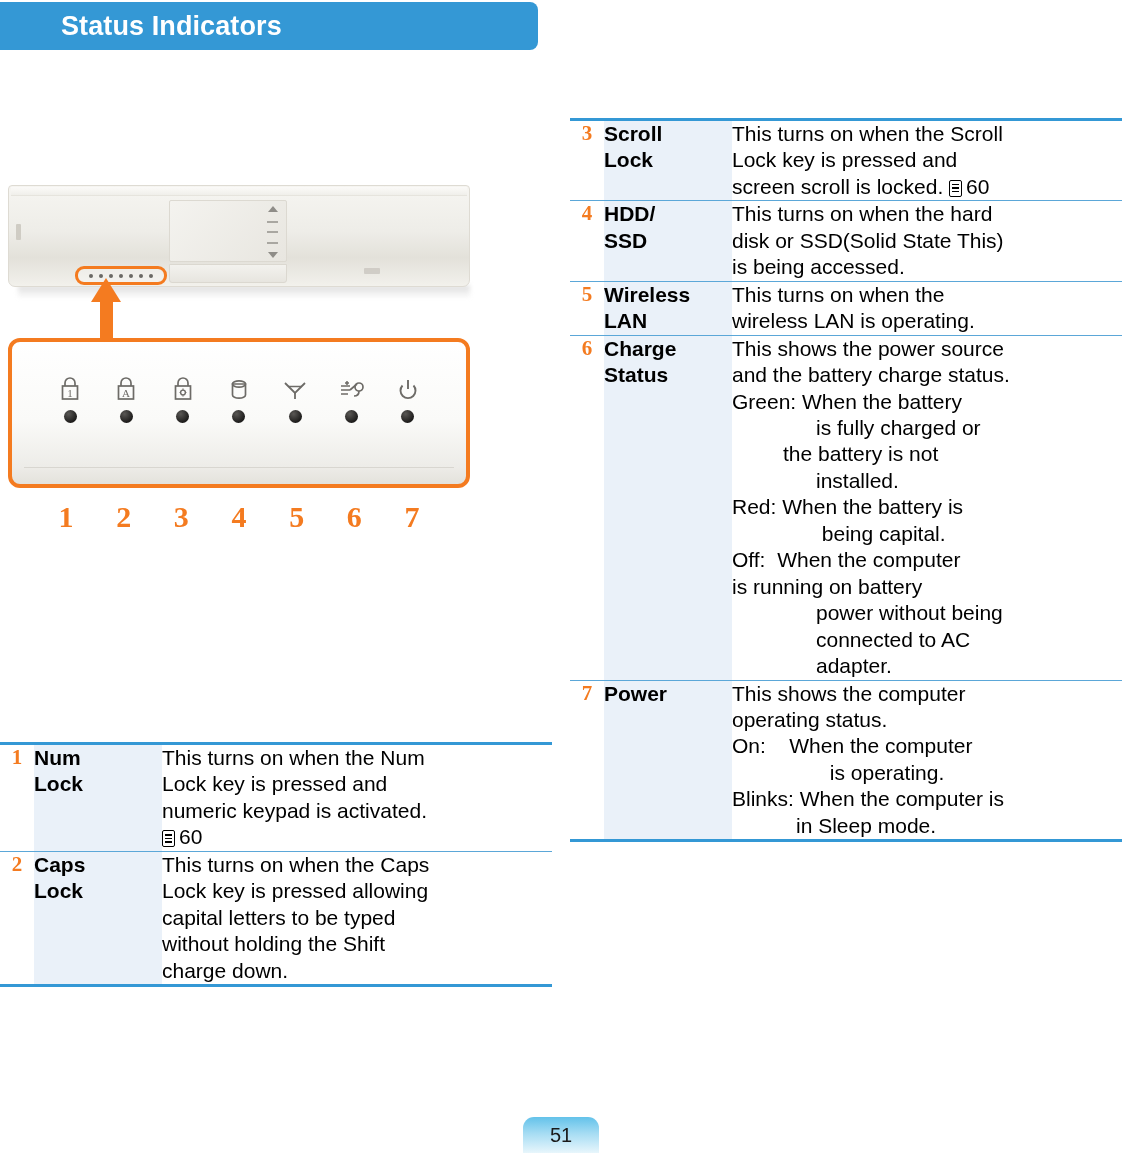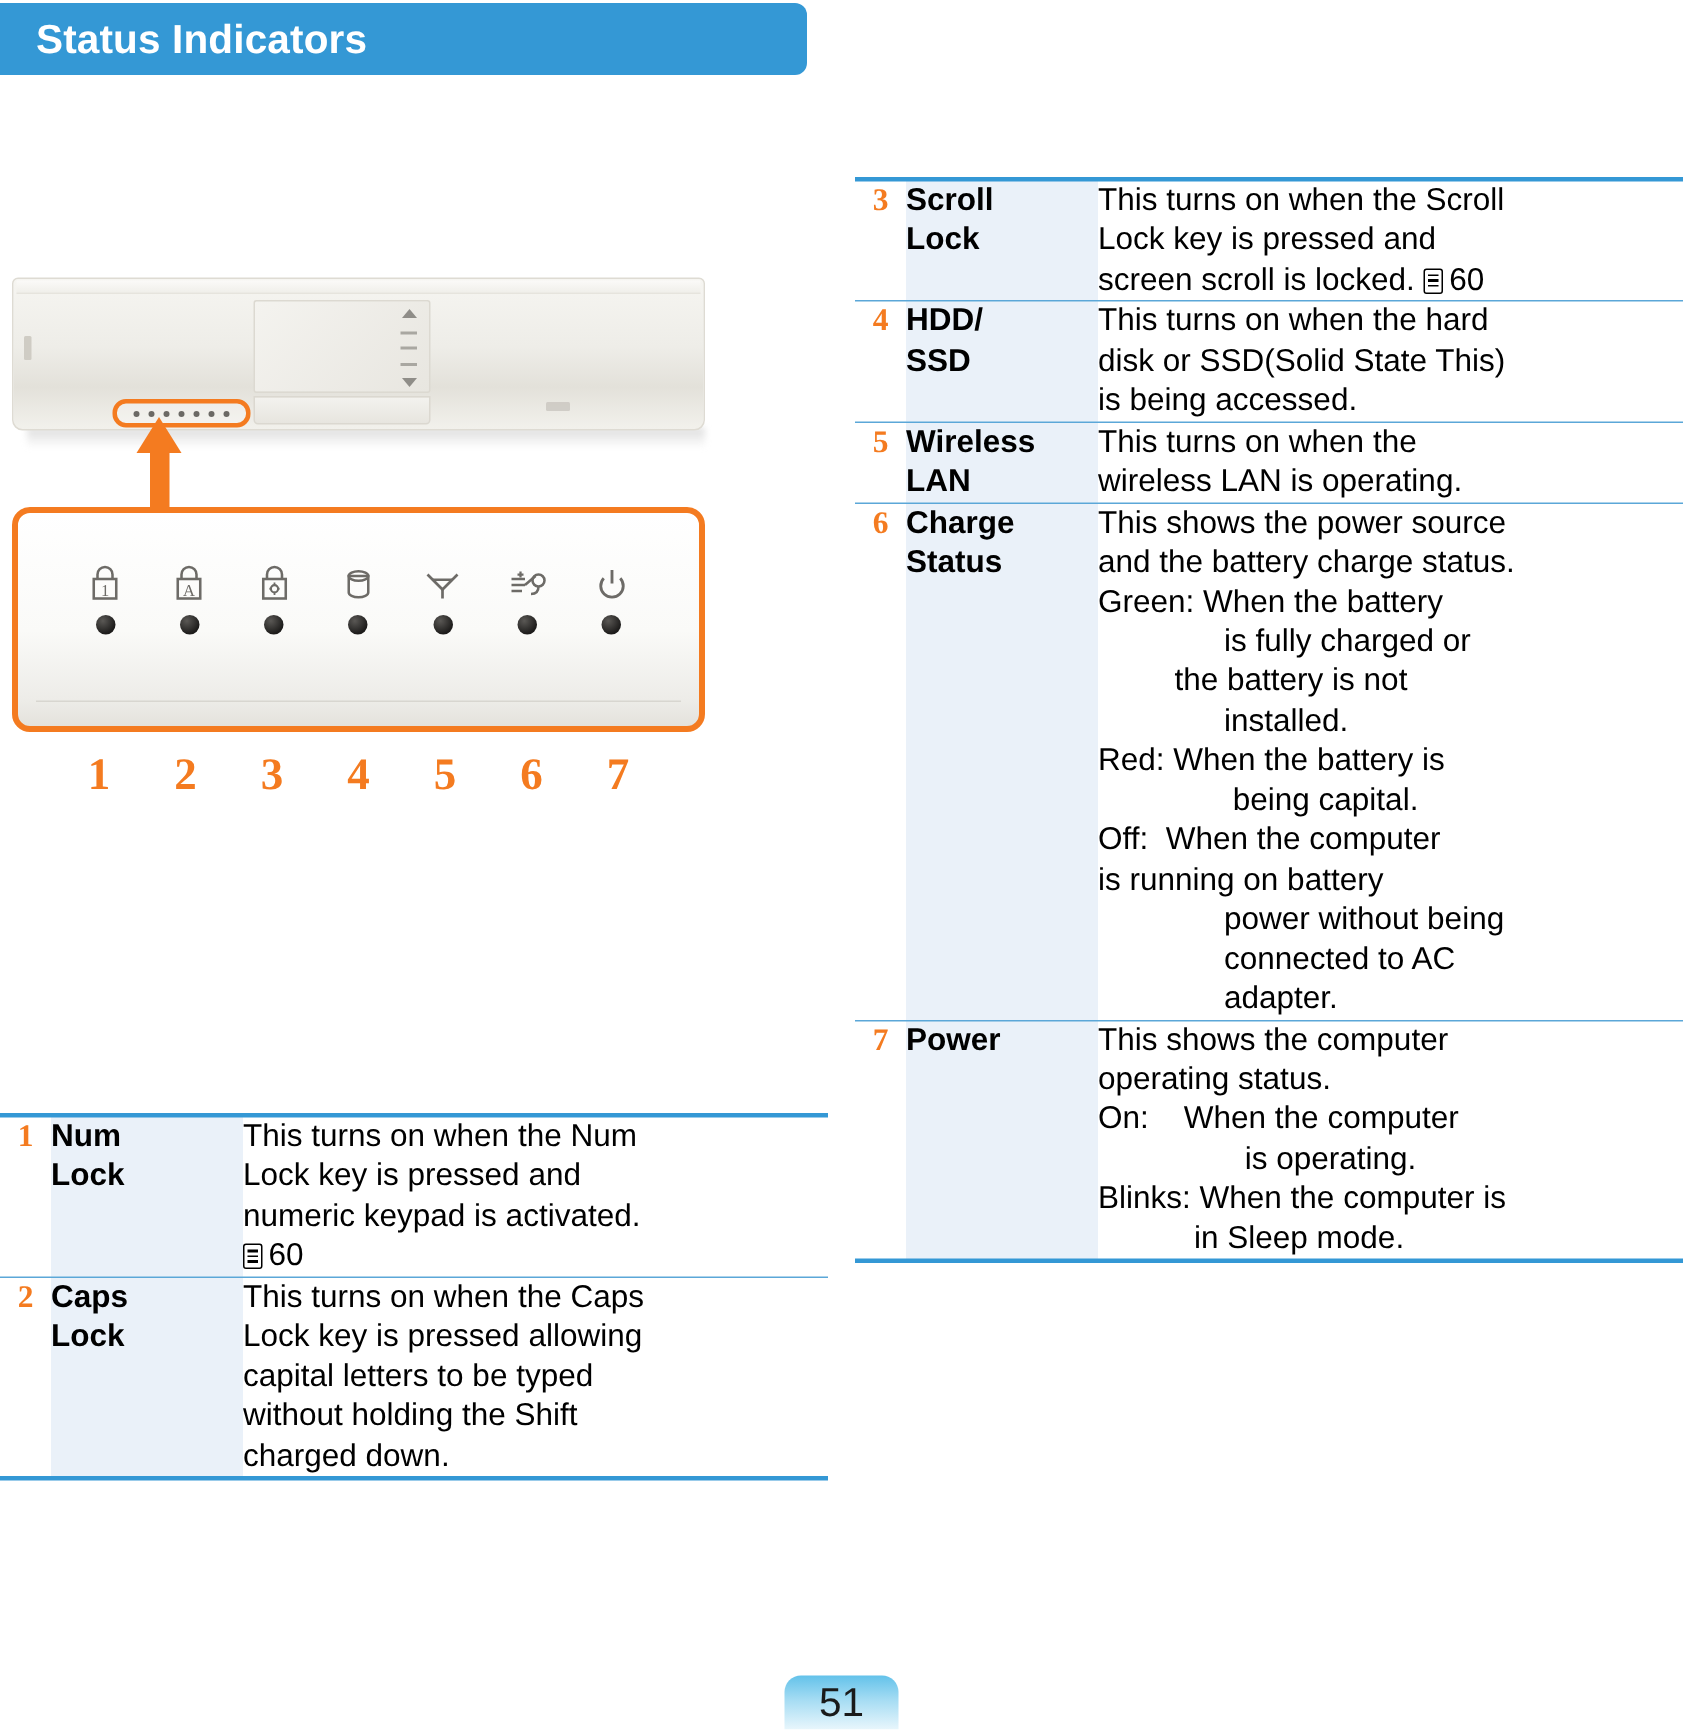--- a/index.html
+++ b/index.html
@@ -24,20 +24,21 @@
     border-radius: 0 8px 8px 0;
     display: flex;
     align-items: center;
   }
   .header-title {
     color: #ffffff;
     font-size: 27px;
     font-weight: bold;
     letter-spacing: 0.1px;
     padding-left: 24px;
+    margin-left: 37px;
   }
 
   
   .illustration {
     position: absolute;
     left: 0; top: 170px;
     width: 500px; height: 380px;
   }
 
   
@@ -275,21 +276,21 @@
     position: absolute;
     left: 523px; top: 1117px;
     width: 76px; height: 36px;
     background: linear-gradient(to bottom, #63c2ea 0%, #a5dcf3 45%, #e8f6fc 100%);
     border-radius: 11px 11px 0 0;
     display: flex;
     align-items: center;
     justify-content: center;
   }
   .page-num {
-    font-size: 27px;
+    font-size: 20px;
     color: #1a1a1a;
     font-family: "Liberation Sans", sans-serif;
   }
 </style>
 </head>
 <body>
 
 <div class="header-bar">
   <span class="header-title">Status Indicators</span>
 </div>
@@ -445,21 +446,21 @@
     </tr>
     <tr class="row-div">
       <td class="cell-num">2</td>
       <td class="cell-label">Caps
 Lock</td>
       <td class="cell-desc">
         <span class="ln">This turns on when the Caps</span>
         <span class="ln">Lock key is pressed allowing</span>
         <span class="ln">capital letters to be typed</span>
         <span class="ln">without holding the Shift</span>
-        <span class="ln">charged down.</span>
+        <span class="ln">charge down.</span>
       </td>
     </tr>
     <tr class="edge-bottom">
         <td></td>
         <td></td>
         <td></td>
       </tr>
   </tbody>
 </table>
 

